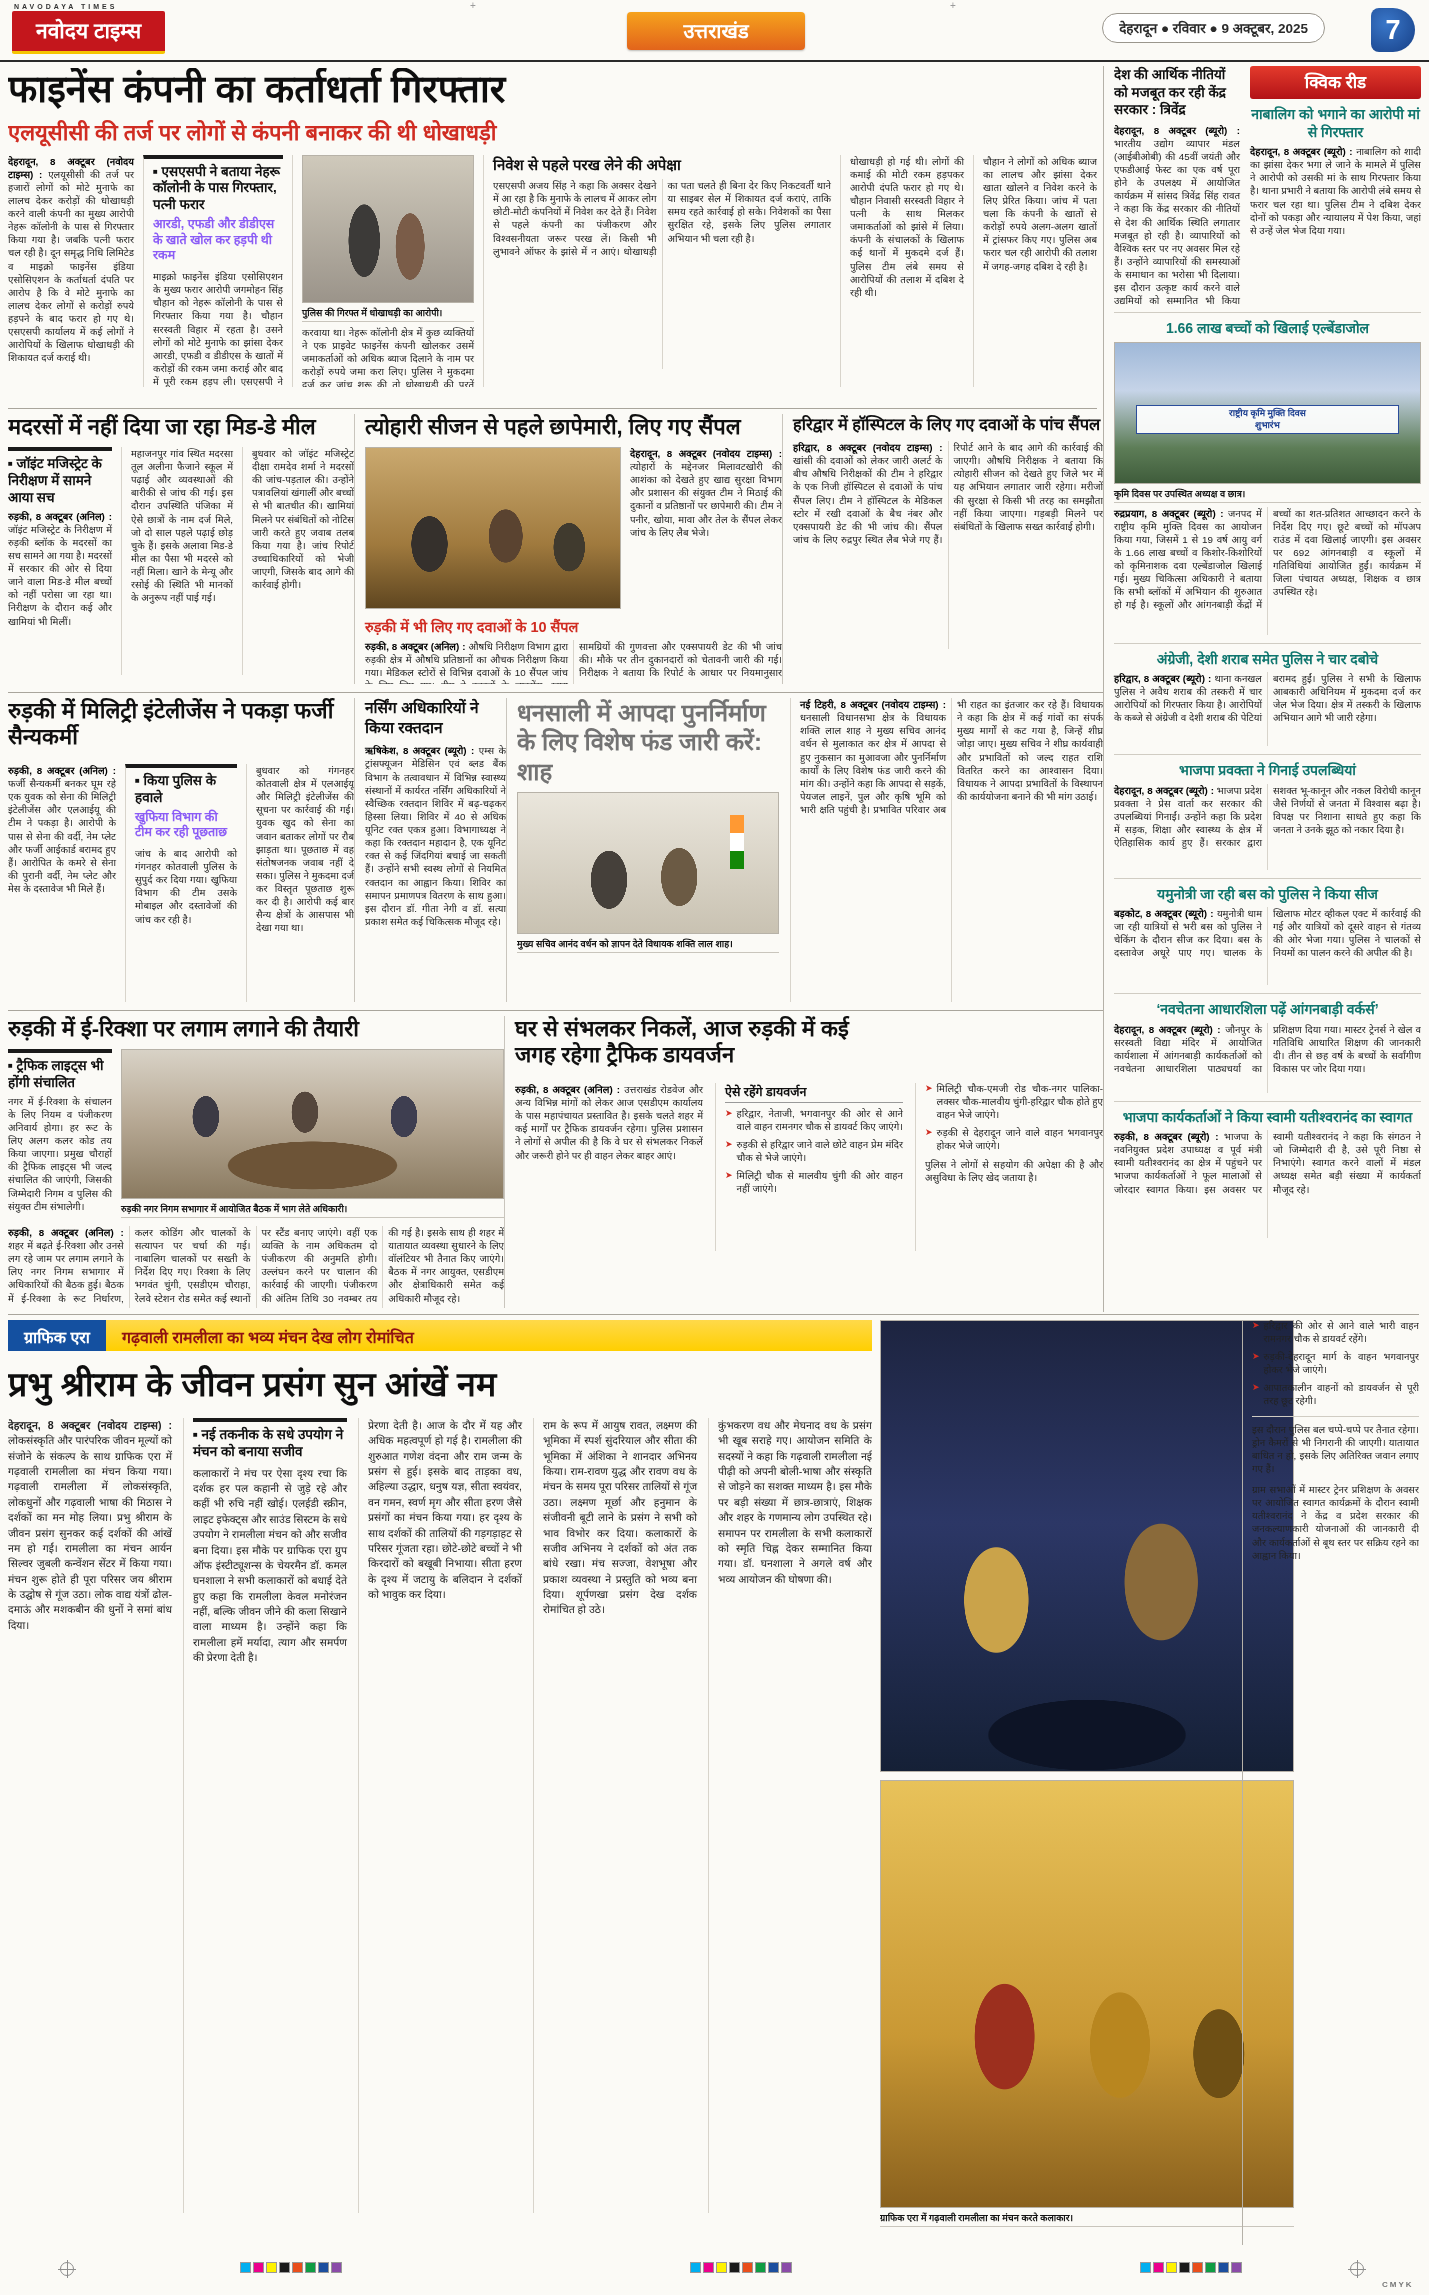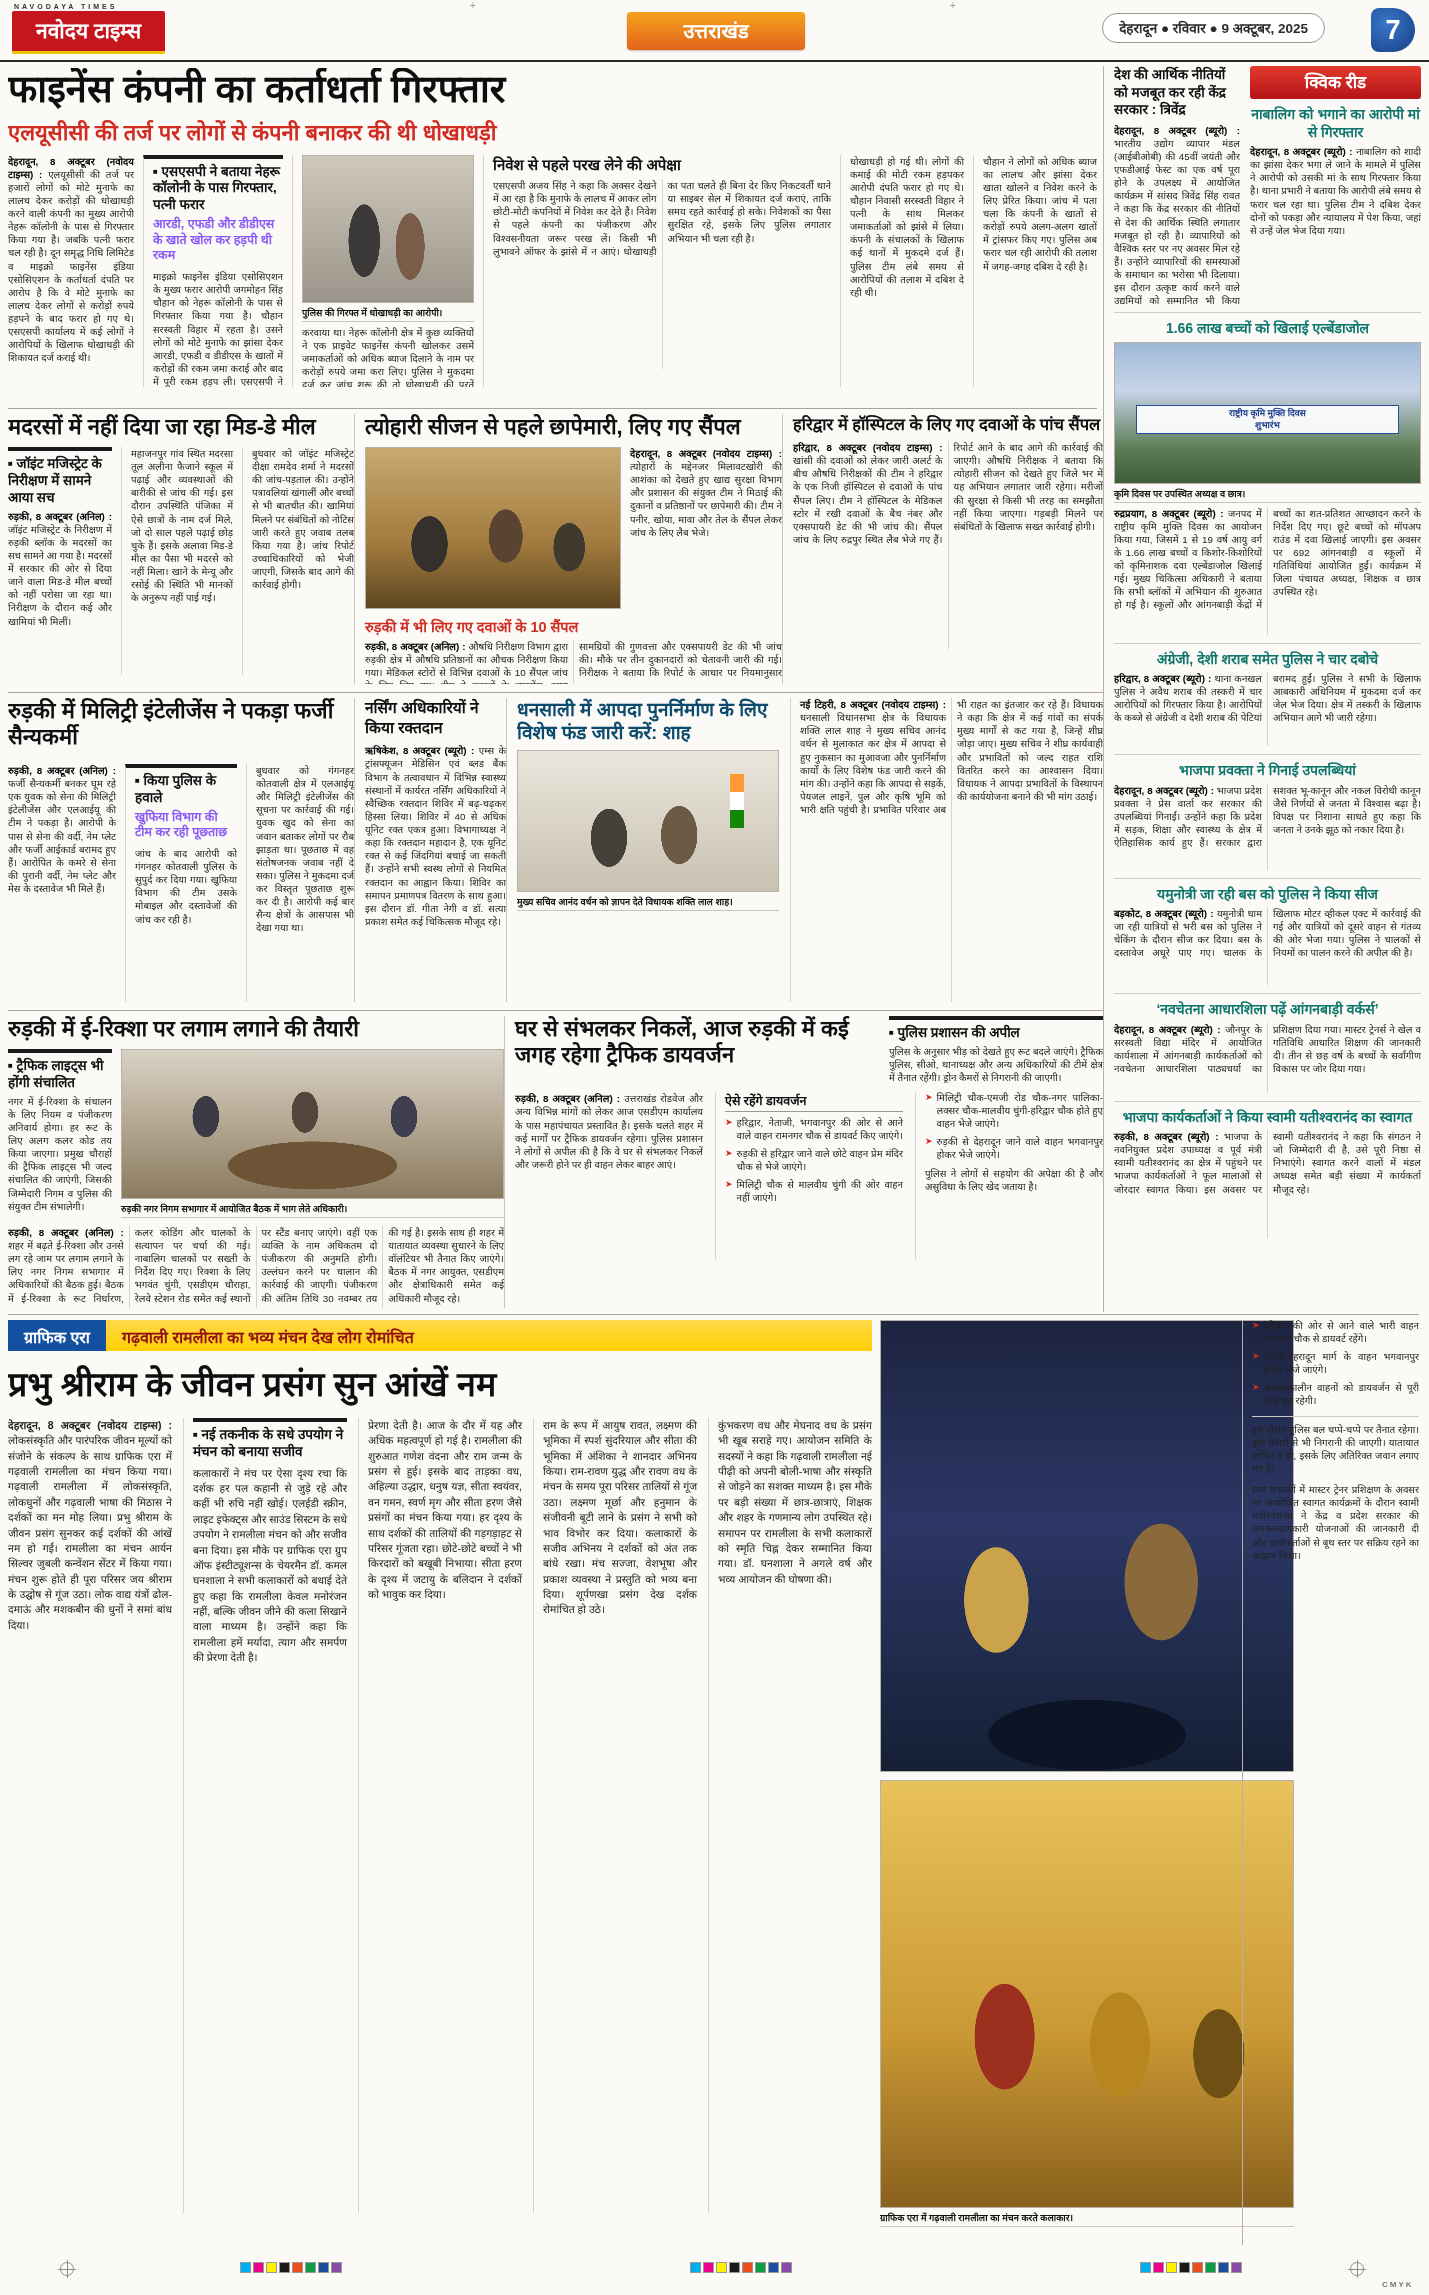--- a/index.html
+++ b/index.html
@@ -28,21 +28,21 @@
   .brand-box { background:#c4161c; color:#fff; font-weight:900; font-size:21px; padding:5px 24px 7px; border-bottom:3px solid #f5c400; border-radius:2px; }
   .section-ribbon { position:absolute; left:627px; top:12px; width:178px; text-align:center; background:linear-gradient(180deg,#f6a21d,#e2641b); color:#fff; font-weight:900; font-size:20px; padding:5px 12px 6px; border-radius:4px; box-shadow:0 1px 2px rgba(0,0,0,.25); }
   .datebox { position:absolute; right:104px; top:13px; border:1.5px solid #9a968d; border-radius:16px; padding:5px 16px; font-size:13.5px; font-weight:700; color:#2b2b2b; background:#fff; }
   .pagenum { position:absolute; right:14px; top:8px; width:44px; height:44px; background:radial-gradient(circle at 35% 35%, #3a77c9, #163f86); color:#fff; font-size:27px; font-weight:900; border-radius:8px 50% 50% 8px; display:flex; align-items:center; justify-content:center; }
   .topmark { position:absolute; top:0px; color:#9a9a9a; font-size:10px; }
 
   
   .h-xl { font-size:38px; font-weight:900; color:#0e0e0e; line-height:1.12; margin:2px 0 5px; white-space:nowrap; overflow:hidden; }
   .lead-sub { font-size:22px; font-weight:800; color:#d02c22; margin:0 0 9px; }
   .h-lg { font-size:22px; font-weight:800; color:#101010; line-height:1.18; margin-bottom:7px; }
-  .h-md { font-size:19px; font-weight:800; color:#0c4a6e; line-height:1.22; margin-bottom:6px; }
+  .h-md { font-size:24px; font-weight:800; color:#737373; line-height:1.22; margin-bottom:6px; }
   .h-md2 { font-size:16.5px; font-weight:800; color:#101010; line-height:1.28; margin-bottom:6px; }
   .h-sm { font-size:15.5px; font-weight:800; color:#101010; line-height:1.3; margin-bottom:6px; }
   .red-subhead { font-size:14.5px; font-weight:800; color:#d02c22; margin:7px 0 4px; }
   .sub-head { font-size:15px; font-weight:800; line-height:1.3; margin-bottom:5px; color:#0f0f0f; }
 
   
   .photo { position:relative; width:100%; background-color:#9a9488; background-repeat:no-repeat; background-size:cover; border:1px solid #b7b2a8; }
   .photo-arrest { height:148px; background-image:
       radial-gradient(ellipse 26px 60px at 36% 58%, #3c3a38 60%, transparent 61%),
       radial-gradient(ellipse 24px 55px at 63% 62%, #7a5c48 60%, transparent 61%),
@@ -351,24 +351,20 @@
     </div>
     <div class="body-txt cols-4" style="height:84px; margin-top:4px;">
       <b>रुड़की, 8 अक्टूबर (अनिल) :</b>
       <span>शहर में बढ़ते ई-रिक्शा और उनसे लग रहे जाम पर लगाम लगाने के लिए नगर निगम सभागार में अधिकारियों की बैठक हुई। बैठक में ई-रिक्शा के रूट निर्धारण, कलर कोडिंग और चालकों के सत्यापन पर चर्चा की गई। नाबालिग चालकों पर सख्ती के निर्देश दिए गए। रिक्शा के लिए भगवंत चुंगी, एसडीएम चौराहा, रेलवे स्टेशन रोड समेत कई स्थानों पर स्टैंड बनाए जाएंगे। वहीं एक व्यक्ति के नाम अधिकतम दो पंजीकरण की अनुमति होगी। उल्लंघन करने पर चालान की कार्रवाई की जाएगी। पंजीकरण की अंतिम तिथि 30 नवम्बर तय की गई है। इसके साथ ही शहर में यातायात व्यवस्था सुधारने के लिए वॉलंटियर भी तैनात किए जाएंगे। बैठक में नगर आयुक्त, एसडीएम और क्षेत्राधिकारी समेत कई अधिकारी मौजूद रहे।</span>
     </div>
   </section>
 
   <section id="story-traffic" class="abs">
     <div class="tr-top">
       <h2 class="h-lg">घर से संभलकर निकलें, आज रुड़की में कई जगह रहेगा ट्रैफिक डायवर्जन</h2>
-      <div class="kicker-col">
-        <div class="kicker-title"><span class="sq">■</span> <span>पुलिस प्रशासन की अपील</span></div>
-        <div class="body-txt">पुलिस के अनुसार भीड़ को देखते हुए रूट बदले जाएंगे। ट्रैफिक पुलिस, सीओ, थानाध्यक्ष और अन्य अधिकारियों की टीमें क्षेत्र में तैनात रहेंगी। ड्रोन कैमरों से निगरानी की जाएगी।</div>
-      </div>
     </div>
     <div class="tr-low">
       <div class="body-txt">
         <b>रुड़की, 8 अक्टूबर (अनिल) :</b>
         <span>उत्तराखंड रोडवेज और अन्य विभिन्न मांगों को लेकर आज एसडीएम कार्यालय के पास महापंचायत प्रस्तावित है। इसके चलते शहर में कई मार्गों पर ट्रैफिक डायवर्जन रहेगा। पुलिस प्रशासन ने लोगों से अपील की है कि वे घर से संभलकर निकलें और जरूरी होने पर ही वाहन लेकर बाहर आएं।</span>
       </div>
       <div class="vr">
         <div class="plan-title">ऐसे रहेंगे डायवर्जन</div>
         <div class="bullet">
             <span class="ar">➤</span>

